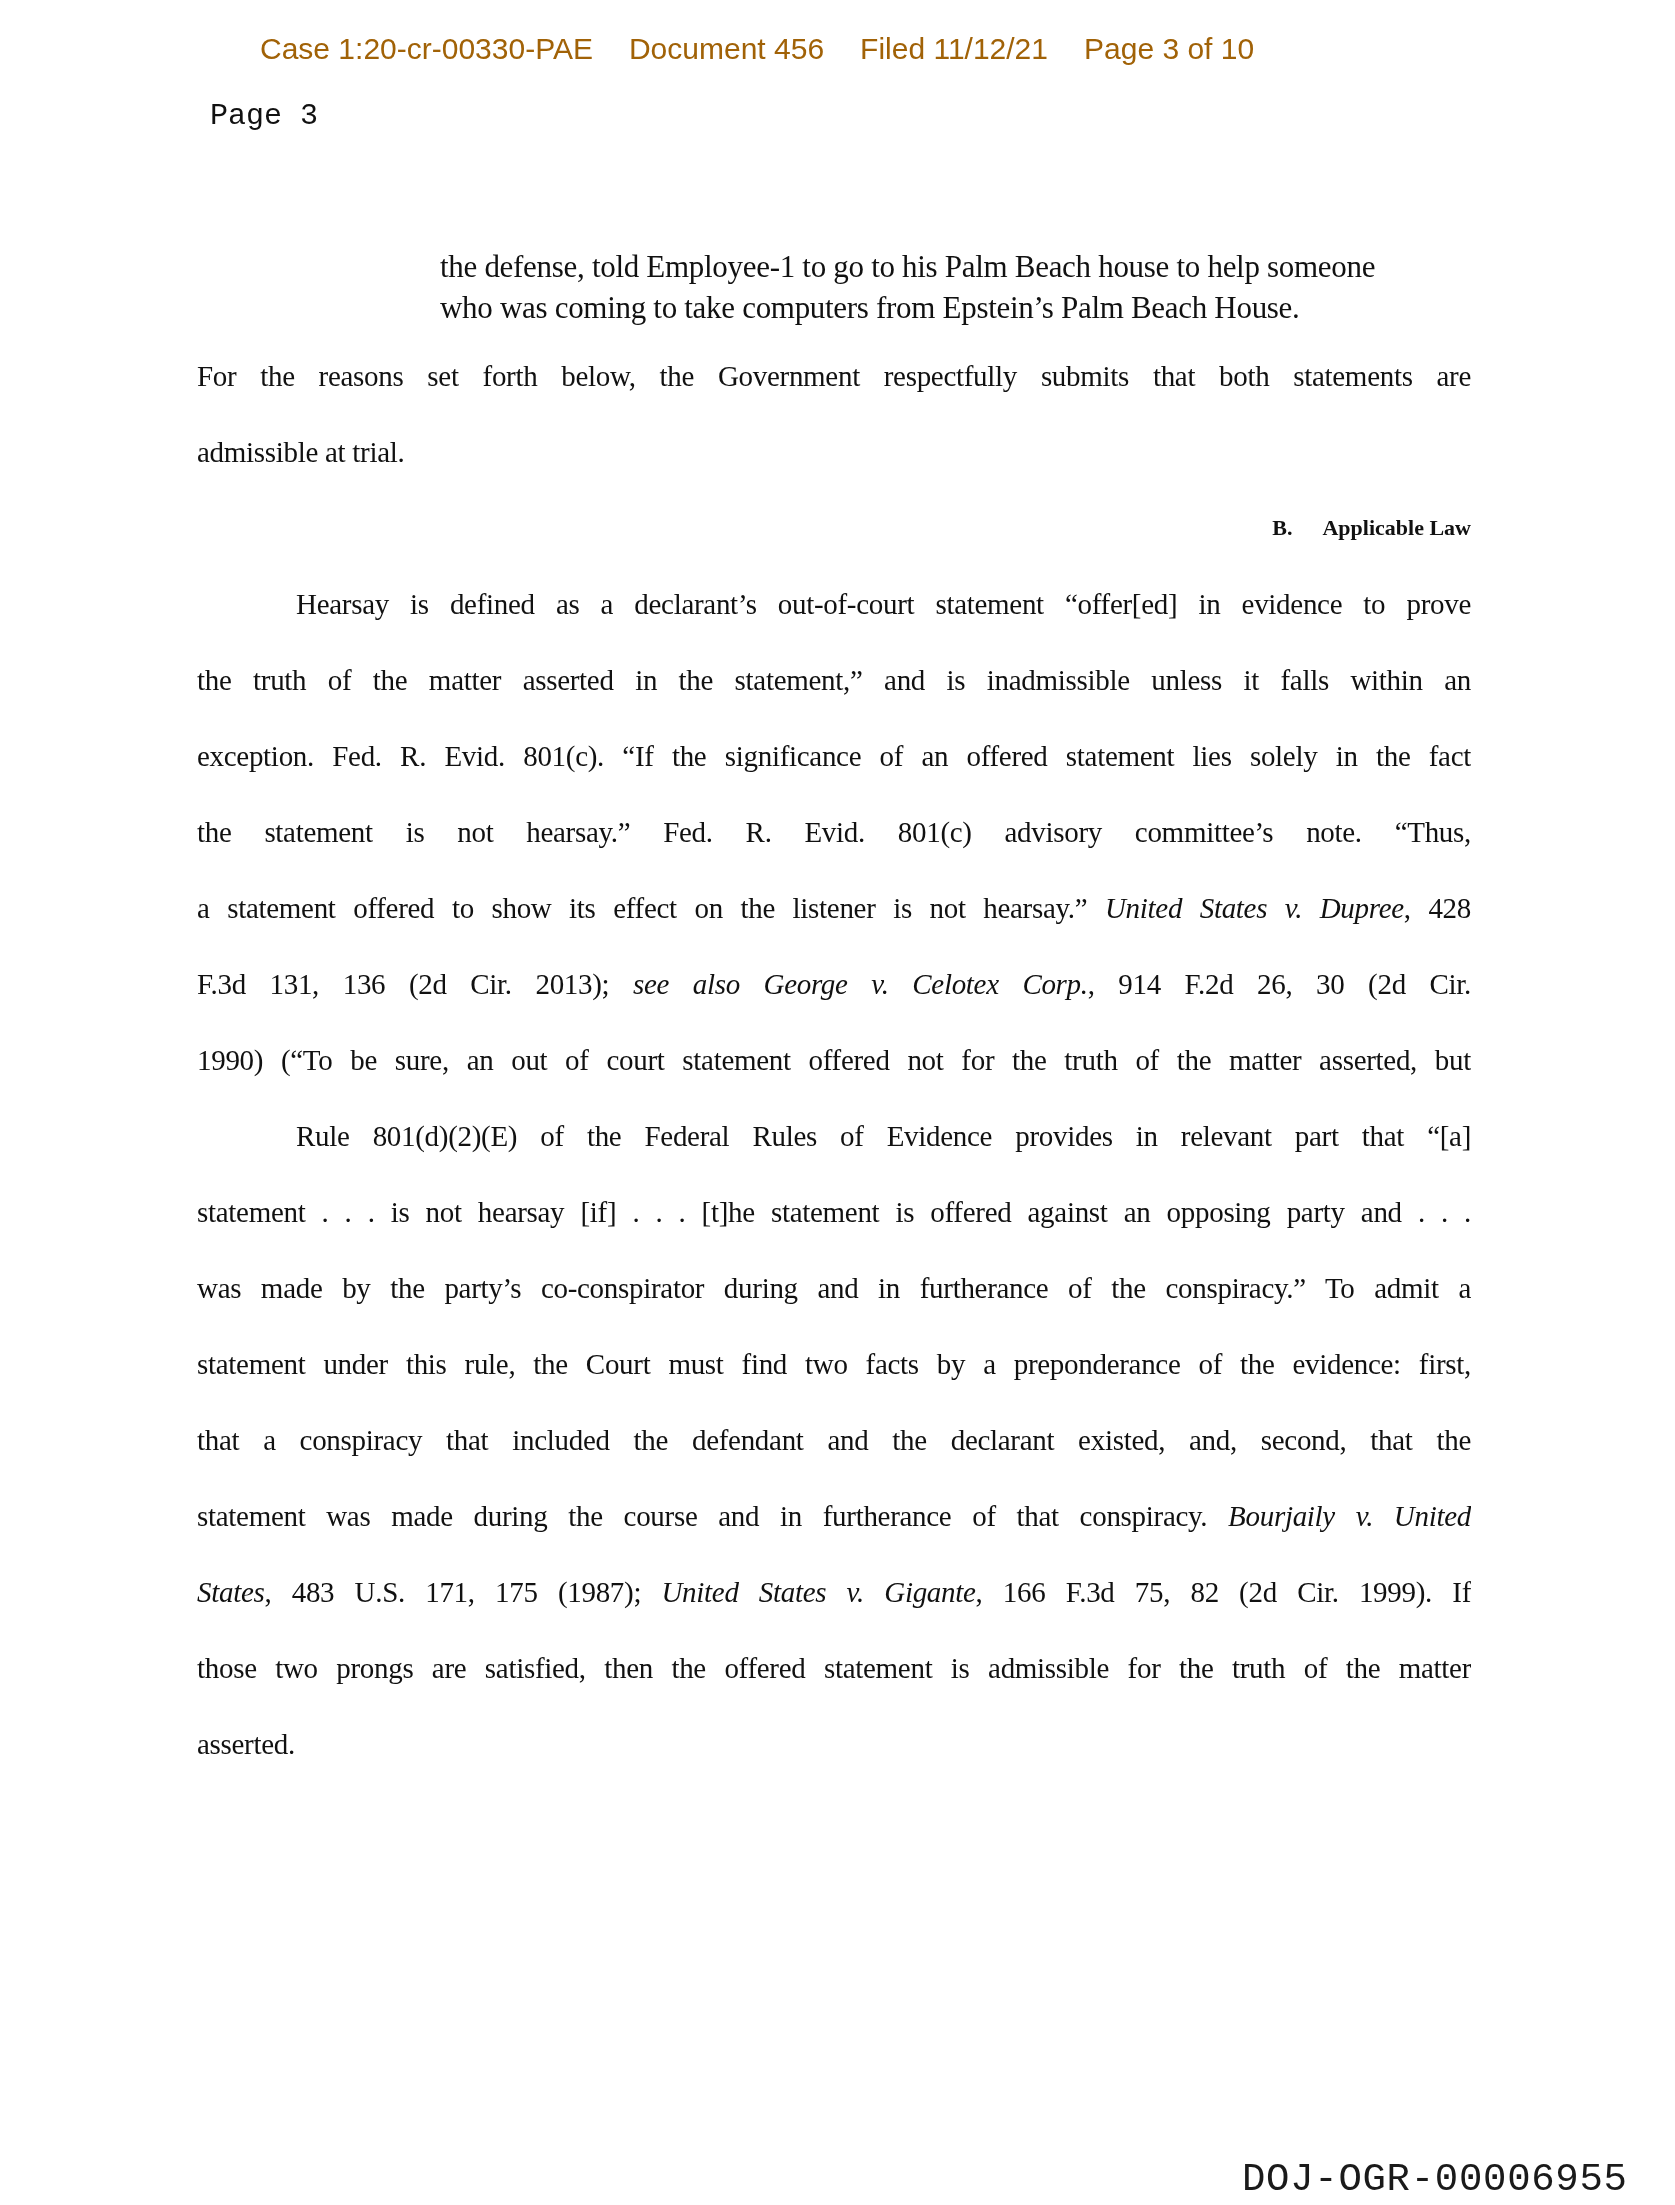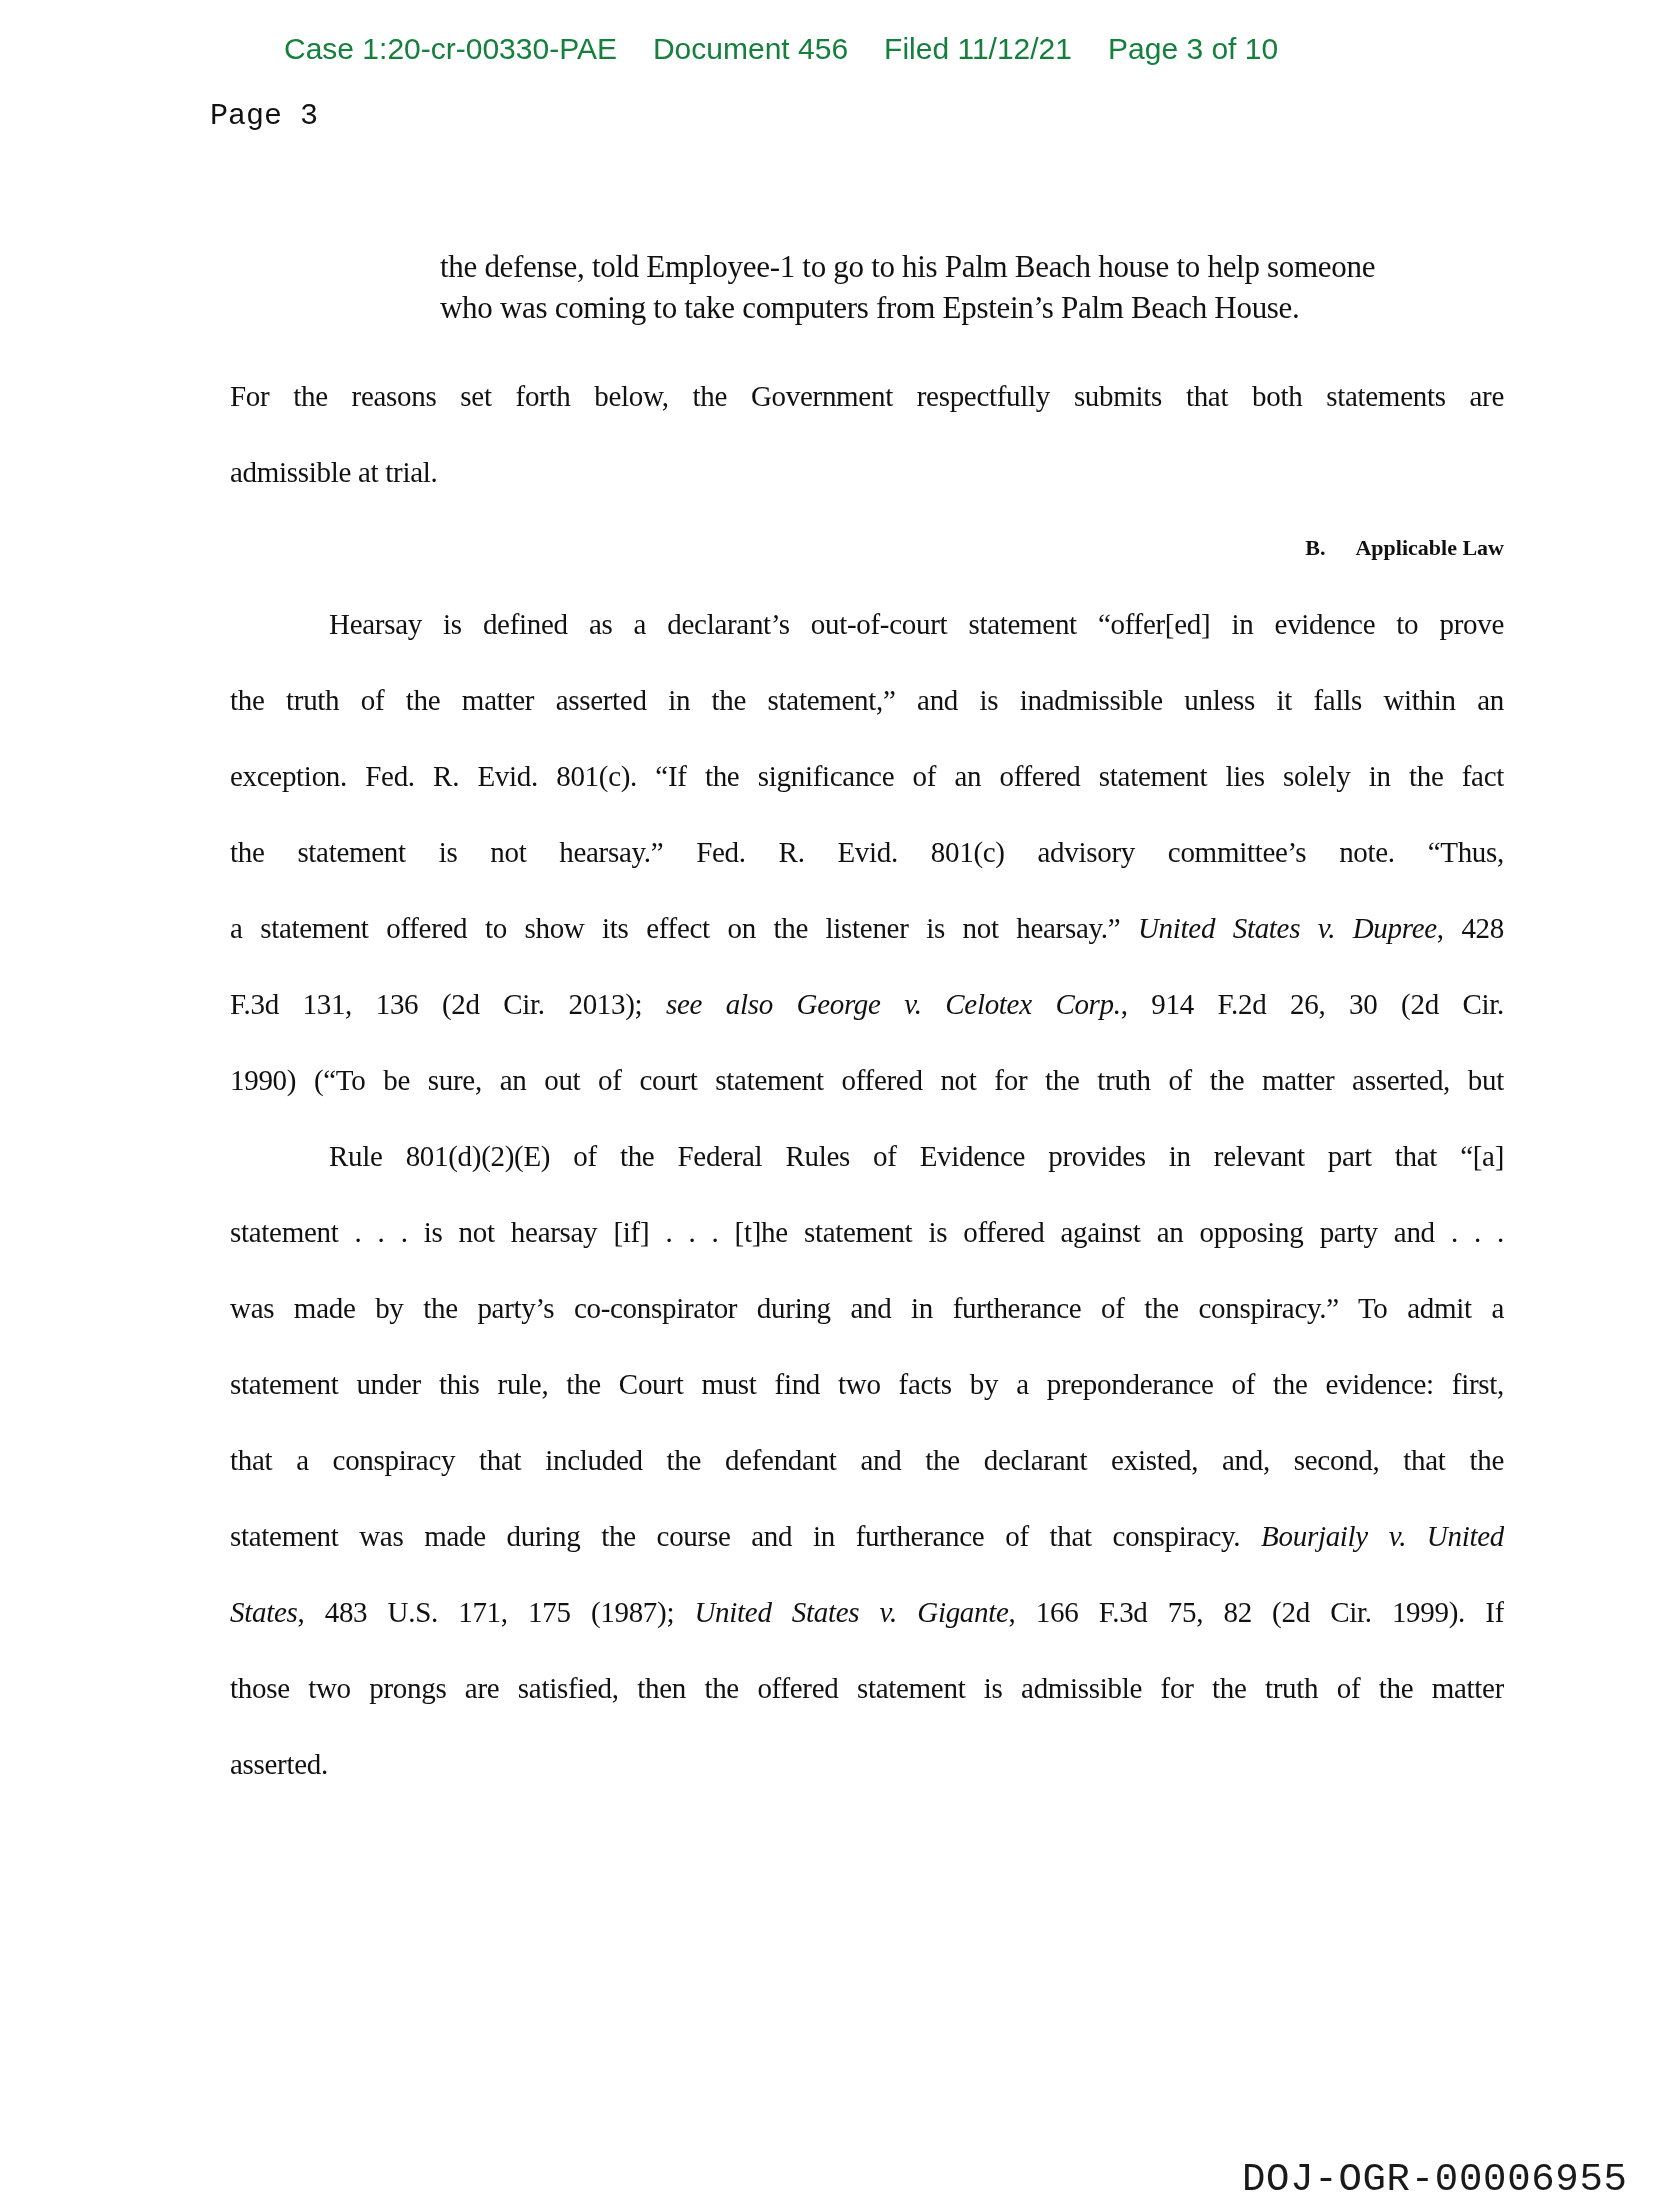--- a/index.html
+++ b/index.html
@@ -8,25 +8,25 @@
     width: 1675px;
     height: 2205px;
     background: #ffffff;
     font-family: "Liberation Serif", serif;
     color: #111111;
     overflow: hidden;
   }
   
   .stamp {
     position: absolute;
-    left: 284px;
+    left: 260px;
     top: 32px;
     font-family: "Liberation Sans", sans-serif;
     font-size: 30px;
-    color: #15803d;
+    color: #a16207;
     white-space: nowrap;
   }
   .stamp .seg { margin-right: 36px; }
   .stamp .seg:last-child { margin-right: 0; }
 
   .page-label {
     position: absolute;
     left: 210px;
     top: 99px;
     font-size: 30px;
@@ -46,25 +46,24 @@
     height: 41px;
     line-height: 41px;
     text-align: left;
     white-space: nowrap;
   }
 
   
   .main {
     position: absolute;
     left: 197px;
-    top: 358px;
+    top: 338px;
     width: 1274px;
     font-size: 29px;
     letter-spacing: -0.3px;
-    margin-left: 33px;
   }
   .main .line {
     height: 76px;
     line-height: 76px;
     text-align: justify;
     text-align-last: left;
     overflow: hidden;
   }
   .main .line.just { text-align-last: justify; }
   .main .line.ind  { text-indent: 99px; }

